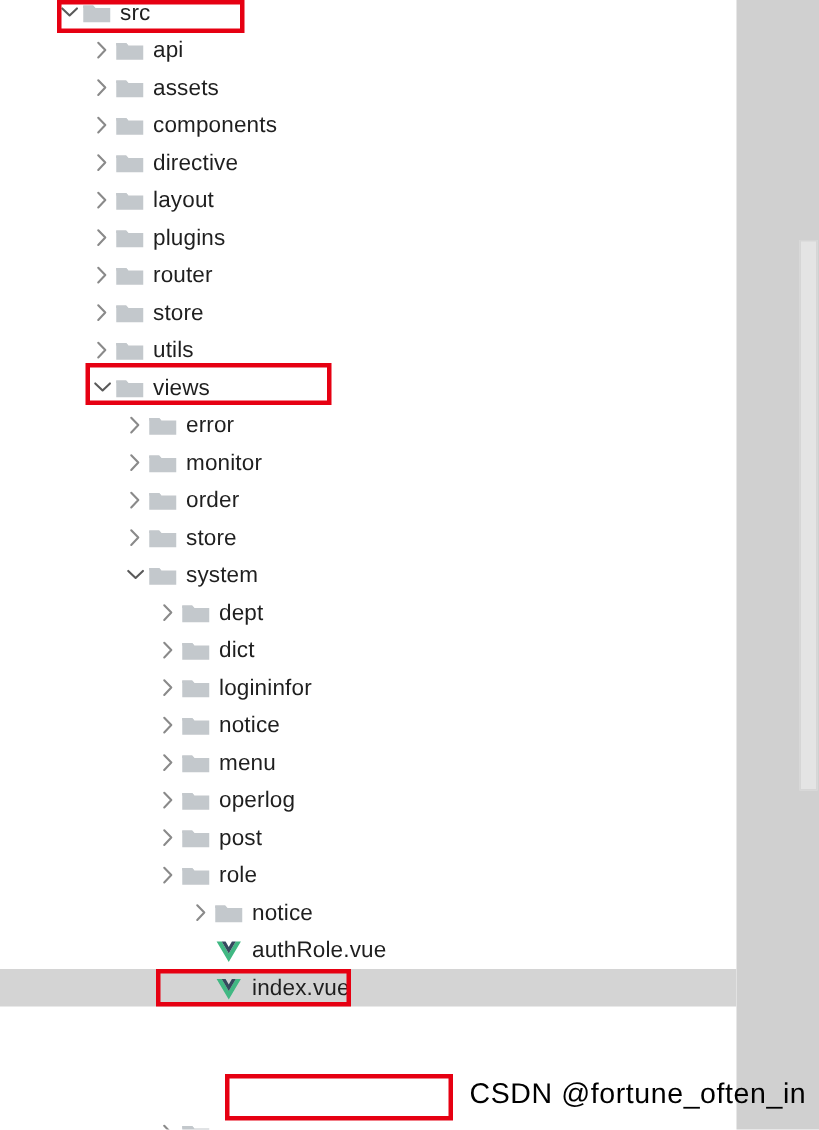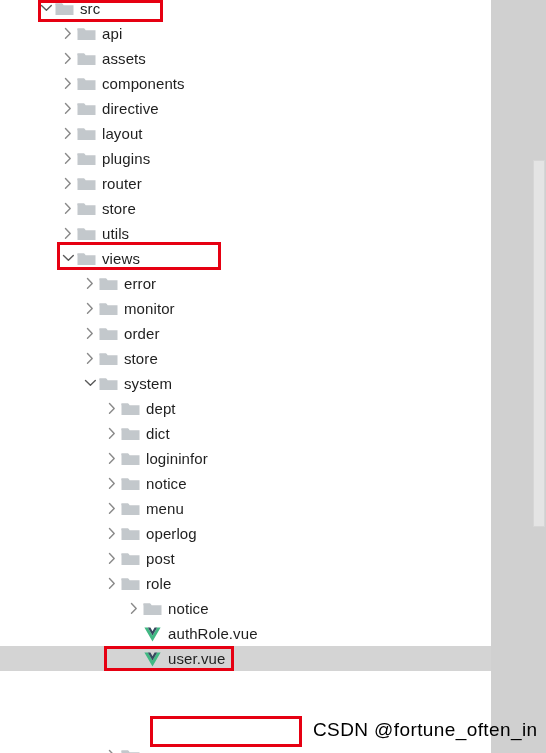--- a/index.html
+++ b/index.html
@@ -527,21 +527,21 @@
       </div>
       <div class="row selected">
         <div style="width: 126px; min-width: 126px; height: 25px;"></div>
         <div class="twisty"></div>
         <div class="vue-icon">
           <svg width="17" height="15" viewBox="0 0 17 15">
             <path d="M0.4 0.6 h3.4 L8.5 8.6 L13.2 0.6 h3.4 L8.5 14.4 z" fill="#41b883"></path>
             <path d="M3.8 0.6 h2.6 L8.5 4.3 L10.6 0.6 h2.6 L8.5 8.6 z" fill="#35495e"></path>
           </svg>
         </div>
-        <span class="label">user.vue</span>
+        <span class="label">index.vue</span>
       </div>
     </div>
 </div>
 
 <div id="right-panel"></div>
 
 <div id="scrollbar-track">
   <div id="scrollbar-thumb" style="top: 160px; height: 367px;"></div>
 </div>
 

